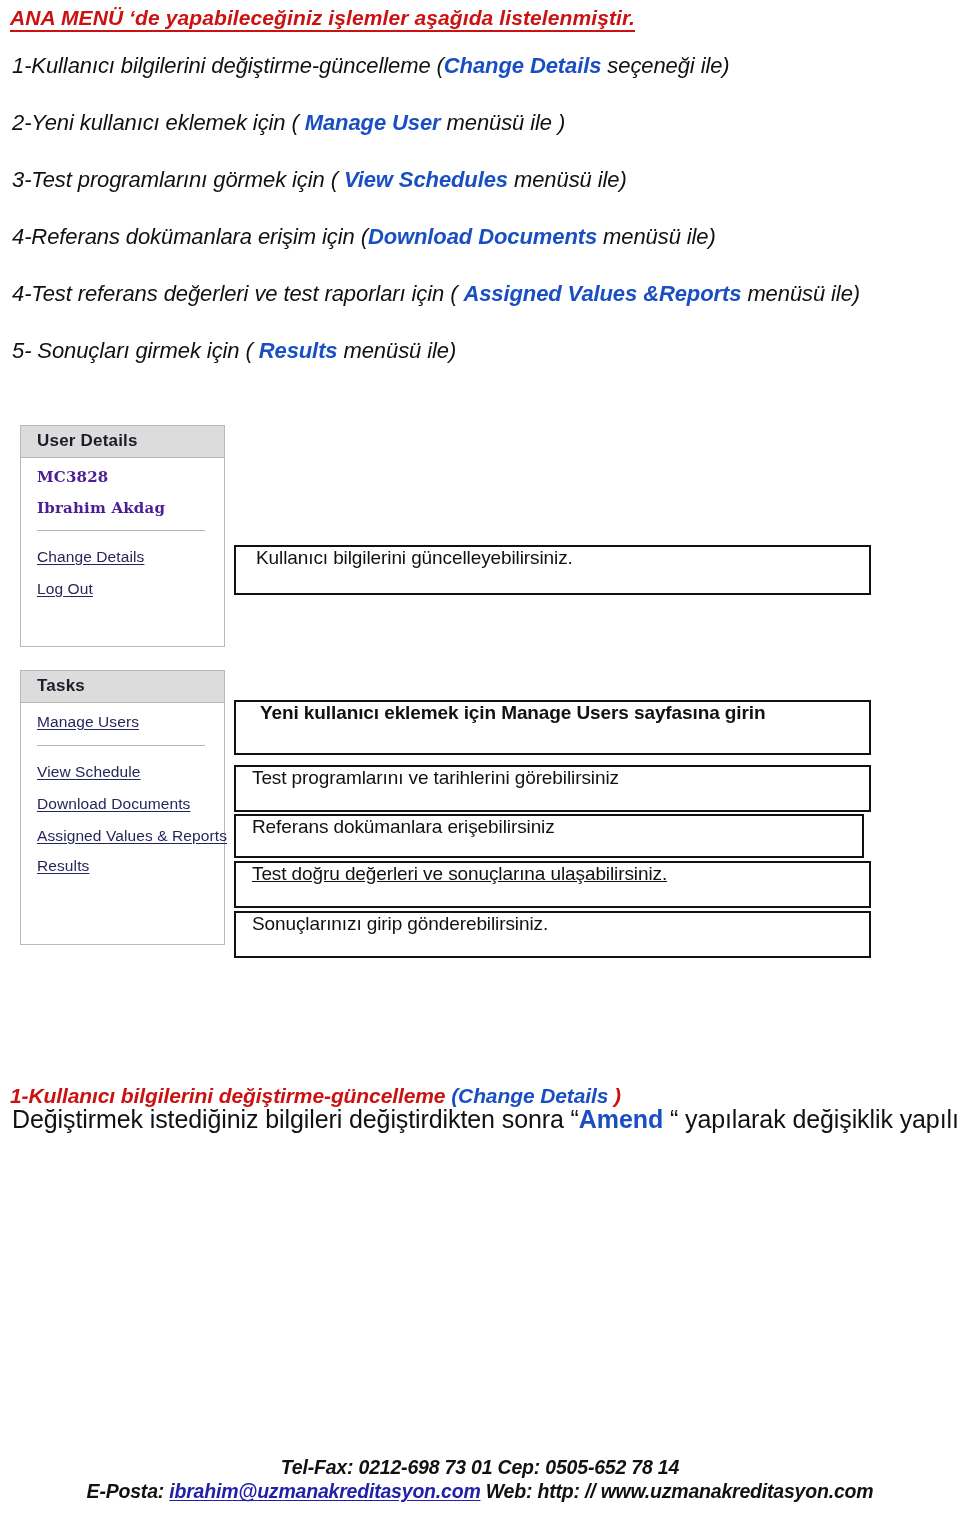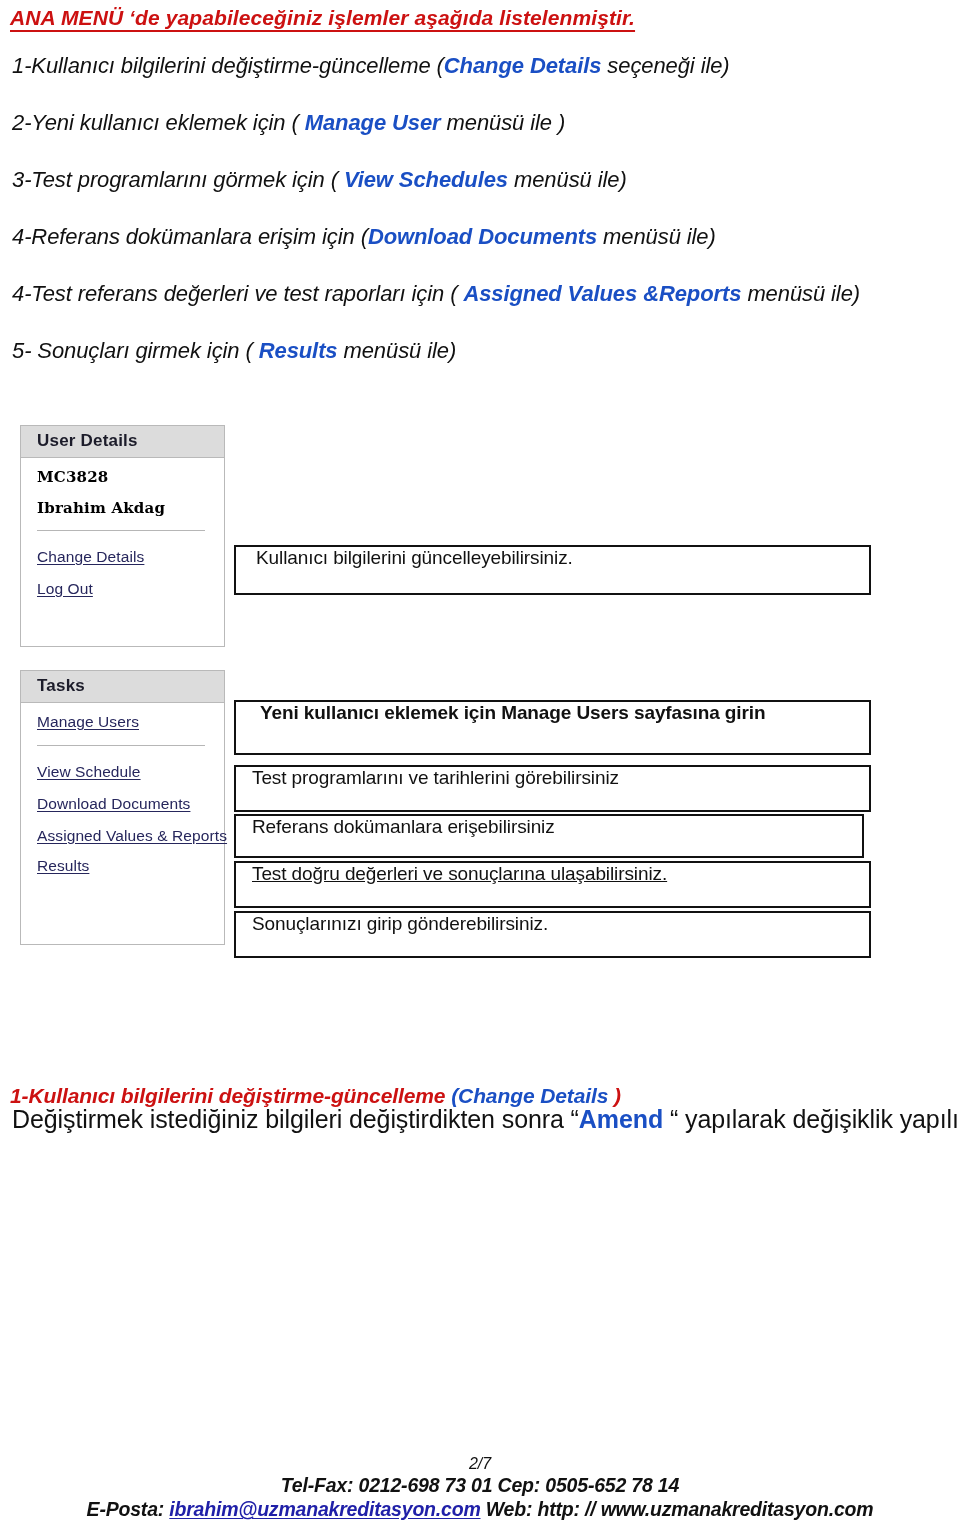--- a/index.html
+++ b/index.html
@@ -81,21 +81,21 @@
     color: #1c1c2a;
     padding: 5px 0 6px 16px;
     letter-spacing: 0.2px;
   }
   .panel-body { padding: 10px 0 0 16px; }
 
   .user-id, .user-name {
     font-family: "DejaVu Serif", serif;
     font-size: 15px;
     font-weight: bold;
-    color: #000000;
+    color: #4c1d95;
     margin-bottom: 13px;
     letter-spacing: 0.2px;
   }
   .panel-sep {
     height: 1px;
     background: #b6b6b6;
     width: 168px;
     margin: 8px 0 17px 0;
   }
   .panel-link {
@@ -262,18 +262,17 @@
 
 <div class="sec-heading">
   <span>1-Kullanıcı bilgilerini değiştirme-güncelleme </span><span class="mname">(Change Details </span><span>)</span>
 </div>
 
 <div class="sec-para">
   <span>Değiştirmek istediğiniz bilgileri değiştirdikten sonra  “</span><span class="amend">Amend</span><span> “    yapılarak değişiklik yapılır.</span>
 </div>
 
 <div class="footer">
-  <div class="page-num">2/7</div>
   <div class="foot-line">Tel-Fax: 0212-698 73 01 Cep: 0505-652 78 14</div>
   <div class="foot-line">
     <span>E-Posta: </span><a class="foot-link">ibrahim@uzmanakreditasyon.com</a><span>   Web: http: // www.uzmanakreditasyon.com</span>
   </div>
 </div>
 
 </body></html>

